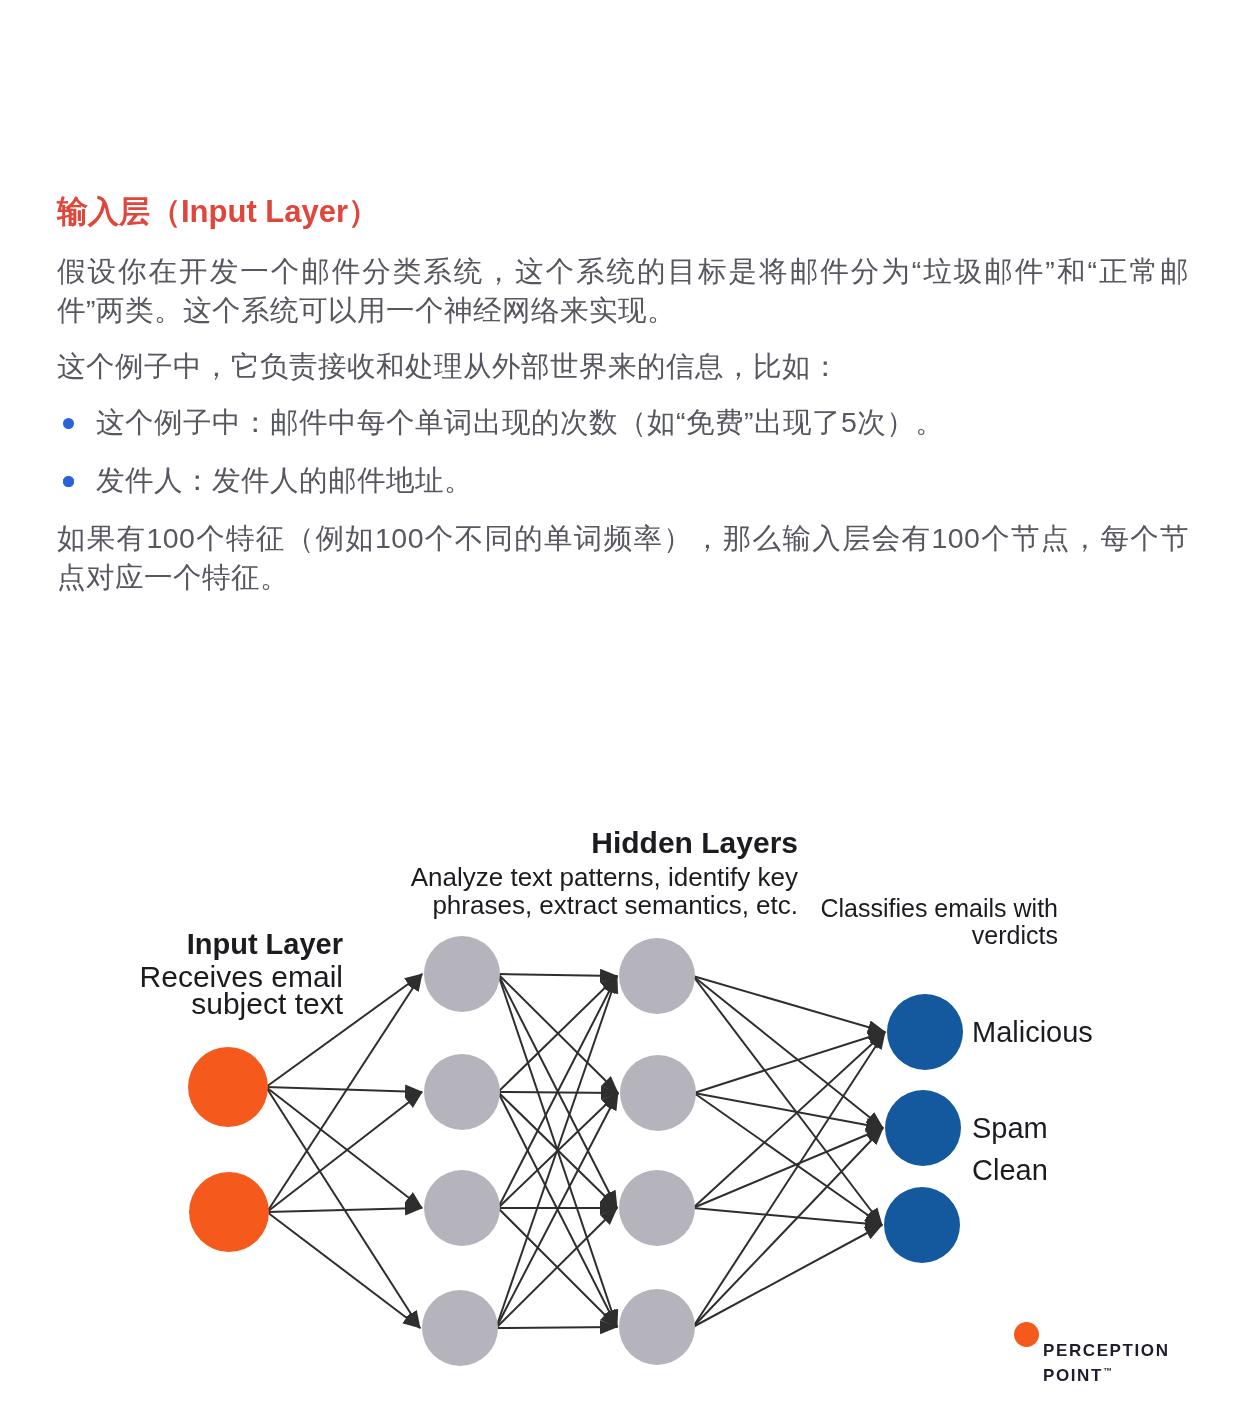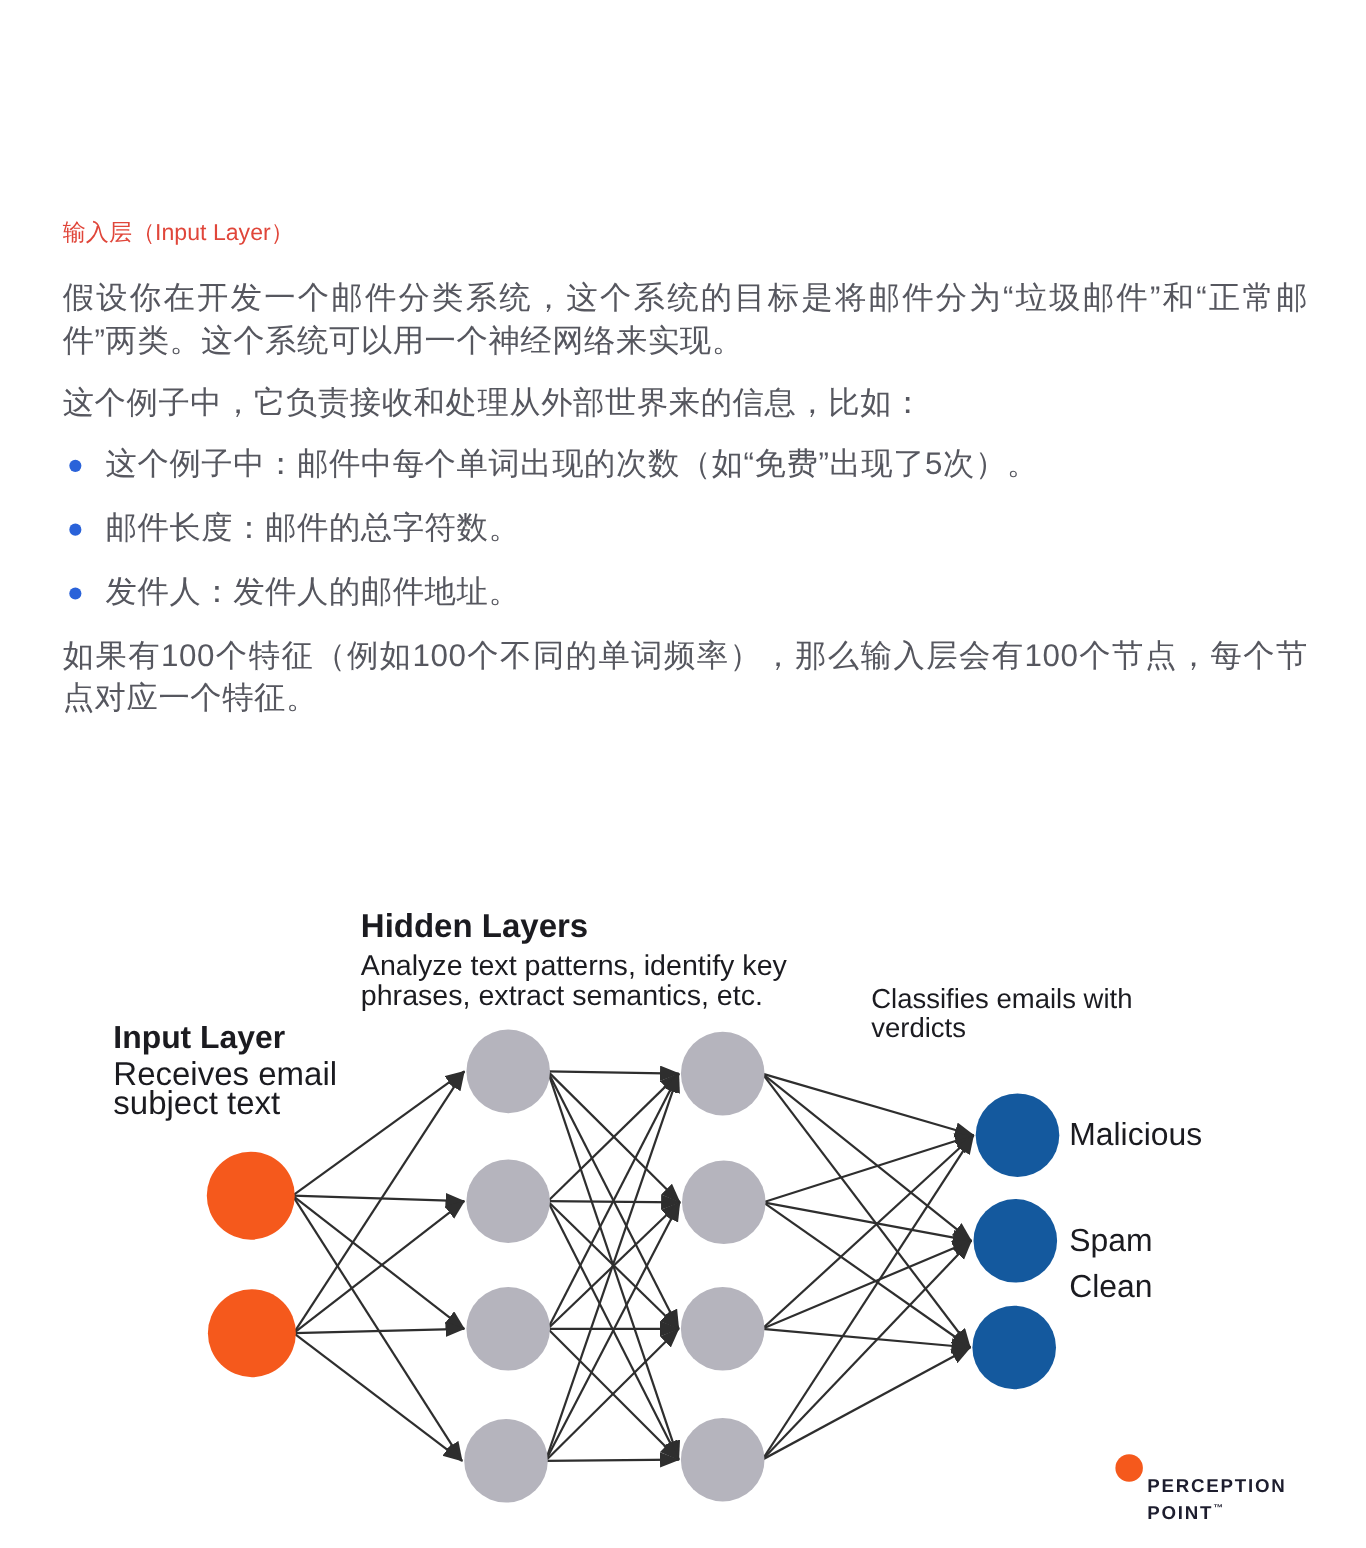--- a/index.html
+++ b/index.html
@@ -1,39 +1,39 @@
 <!DOCTYPE html>
 <html><head>
 <meta charset="utf-8">
 <style>
   html,body{margin:0;padding:0;background:#ffffff;}
   body{font-family:"Liberation Sans","DejaVu Sans",sans-serif;}
   .page{position:relative;width:1242px;height:1407px;background:#ffffff;overflow:hidden;}
 
   
   .article{position:absolute;left:57px;top:192px;width:1132px;color:var(--body_text,#56575f);}
-  .article-title{font-size:21px;font-weight:normal;color:var(--title_red,#e0463a);
+  .article-title{font-size:31px;font-weight:bold;color:var(--title_red,#e0463a);
     margin:0 0 20px 0;line-height:40px;}
   .para{font-size:28.5px;line-height:39px;margin:0 0 17px 0;text-align:justify;
     letter-spacing:0.5px;}
   .para.last{margin-top:0;}
   .bullet-list{list-style:none;margin:8px 0 14px 0;padding:0;}
   .bullet-item{position:relative;padding-left:39px;font-size:28.5px;line-height:39px;
     margin-bottom:19px;letter-spacing:0.5px;}
   .bullet-dot{position:absolute;left:6px;top:15px;width:11px;height:11px;border-radius:50%;
     background:var(--bullet_blue,#2a62d9);}
 
   
   .network-svg{position:absolute;left:0;top:0;width:1242px;height:1407px;}
-  .diagram-label{position:absolute;text-align:left;color:var(--label_dark,#1b1b20);}
+  .diagram-label{position:absolute;text-align:right;color:var(--label_dark,#1b1b20);}
   .diagram-label .dl-title{font-weight:bold;}
   .hidden-label{left:328px;top:826px;width:470px;}
   .hidden-label .dl-title{font-size:30px;line-height:34px;}
   .hidden-label .dl-desc{font-size:26px;line-height:28px;margin-top:3px;}
-  .input-label{left:103px;top:928px;width:250px;}
+  .input-label{left:93px;top:928px;width:250px;}
   .input-label .dl-title{font-size:29px;line-height:32px;}
   .input-label .dl-desc{font-size:30px;line-height:27px;margin-top:3px;}
   .output-label{left:792px;top:892px;width:266px;}
   .output-label .dl-title{font-size:30px;line-height:34px;}
   .output-label .dl-desc{font-size:25px;line-height:27px;margin-top:3px;}
   .node-label{position:absolute;font-size:29px;line-height:32px;color:var(--label_dark,#1b1b20);text-align:right;}
   .node-label.malicious{left:972px;top:1016px;}
   .node-label.spam{left:972px;top:1112px;}
   .node-label.clean{left:972px;top:1154px;}
 
@@ -115,21 +115,20 @@
     <h1 class="article-title">输入层（Input Layer）</h1>
     <p class="para">假设你在开发一个邮件分类系统，这个系统的目标是将邮件分为“垃圾邮件”和“正常邮件”两类。这个系统可以用一个神经网络来实现。</p>
     <p class="para">这个例子中，它负责接收和处理从外部世界来的信息，比如：</p>
     <ul class="bullet-list">
       <li class="bullet-item">
         <span class="bullet-dot"></span>
         <span>这个例子中：邮件中每个单词出现的次数（如“免费”出现了5次）。</span>
       </li>
       <li class="bullet-item">
         <span class="bullet-dot"></span>
-        <span>邮件长度：邮件的总字符数。</span>
       </li>
       <li class="bullet-item">
         <span class="bullet-dot"></span>
         <span>发件人：发件人的邮件地址。</span>
       </li>
     </ul>
     <p class="para last">如果有100个特征（例如100个不同的单词频率），那么输入层会有100个节点，每个节点对应一个特征。</p>
   </div>
 
   <div class="diagram-label hidden-label">

